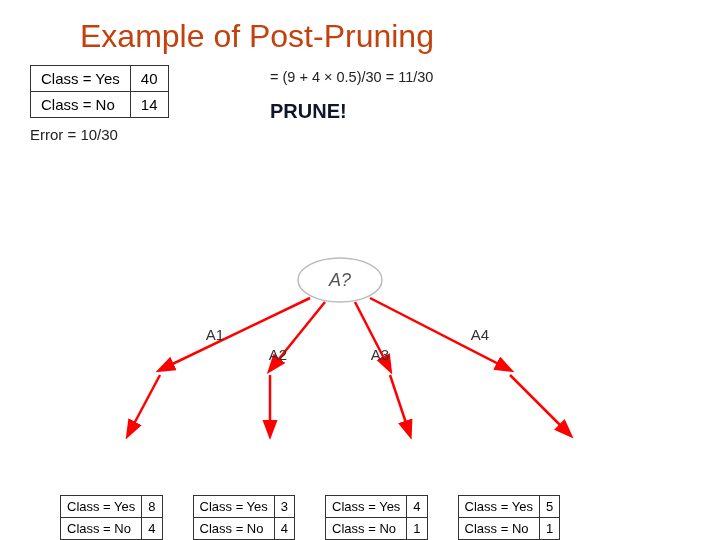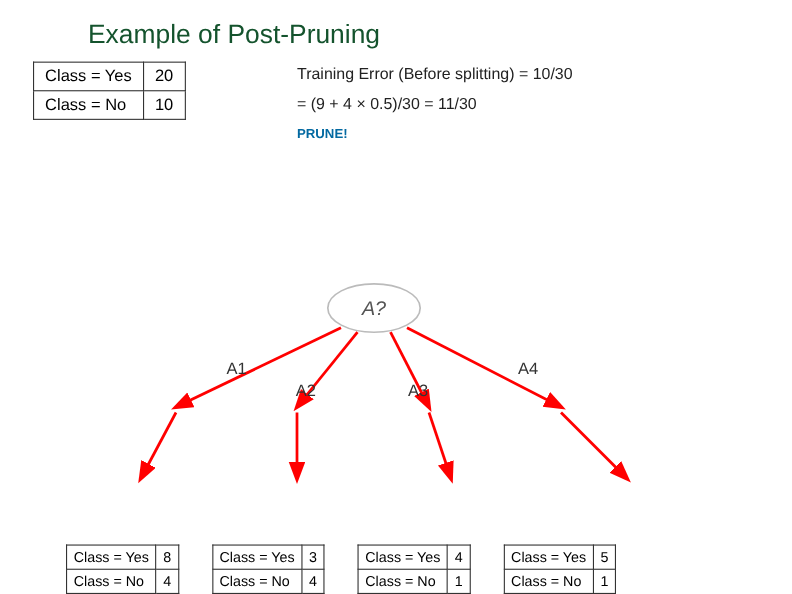--- a/index.html
+++ b/index.html
@@ -6,23 +6,23 @@
     body {
       width: 720px;
       height: 540px;
       background: #fff;
       font-family: Arial, sans-serif;
       overflow: hidden;
       position: relative;
     }
 
     .page-title {
-      font-size: 24px;
+      font-size: 32px;
       font-weight: normal;
-      color: #14532d;
+      color: #c2410c;
       padding: 18px 0 10px 80px;
     }
 
     .content-area {
       display: flex;
       flex-direction: row;
       padding: 0 30px;
       gap: 0;
     }
 
@@ -48,23 +48,23 @@
 
     .right-panel {
       flex: 1;
       padding-left: 20px;
       font-size: 14.5px;
       line-height: 1.7;
       color: #222;
     }
     .right-panel p { margin-bottom: 2px; }
     .prune-text {
-      color: #0369a1;
+      color: #0f172a;
       font-weight: bold;
-      font-size: 12px;
+      font-size: 20px;
       margin-top: 4px;
     }
 
     
     .tree-area {
       position: absolute;
       left: 60px;
       top: 240px;
       width: 640px;
       height: 300px;
@@ -110,32 +110,32 @@
 
 <div class="page-title">Example of Post-Pruning</div>
 
 <div class="content-area">
 
   <div class="left-panel">
     <table class="class-table">
       <tbody>
           <tr>
         <td>Class = Yes</td>
-        <td>20</td>
+        <td>40</td>
       </tr>
       <tr>
         <td>Class = No</td>
-        <td>10</td>
+        <td>14</td>
       </tr>
     </tbody>
       </table>
+    <div class="error-row">Error = 10/30</div>
   </div>
 
   <div class="right-panel">
-    <p>Training Error (Before splitting) = 10/30</p>
     <p>= (9 + 4 × 0.5)/30 = 11/30</p>
     <p class="prune-text">PRUNE!</p>
   </div>
 </div>
 
 <div class="tree-area">
   <svg class="tree-svg" viewBox="0 0 640 300">
 
     <ellipse cx="280" cy="40" rx="42" ry="22" fill="white" stroke="#bbb" stroke-width="1.5"></ellipse>
     <text x="280" y="46" text-anchor="middle" font-size="18" fill="#555" font-style="italic">A?</text>

